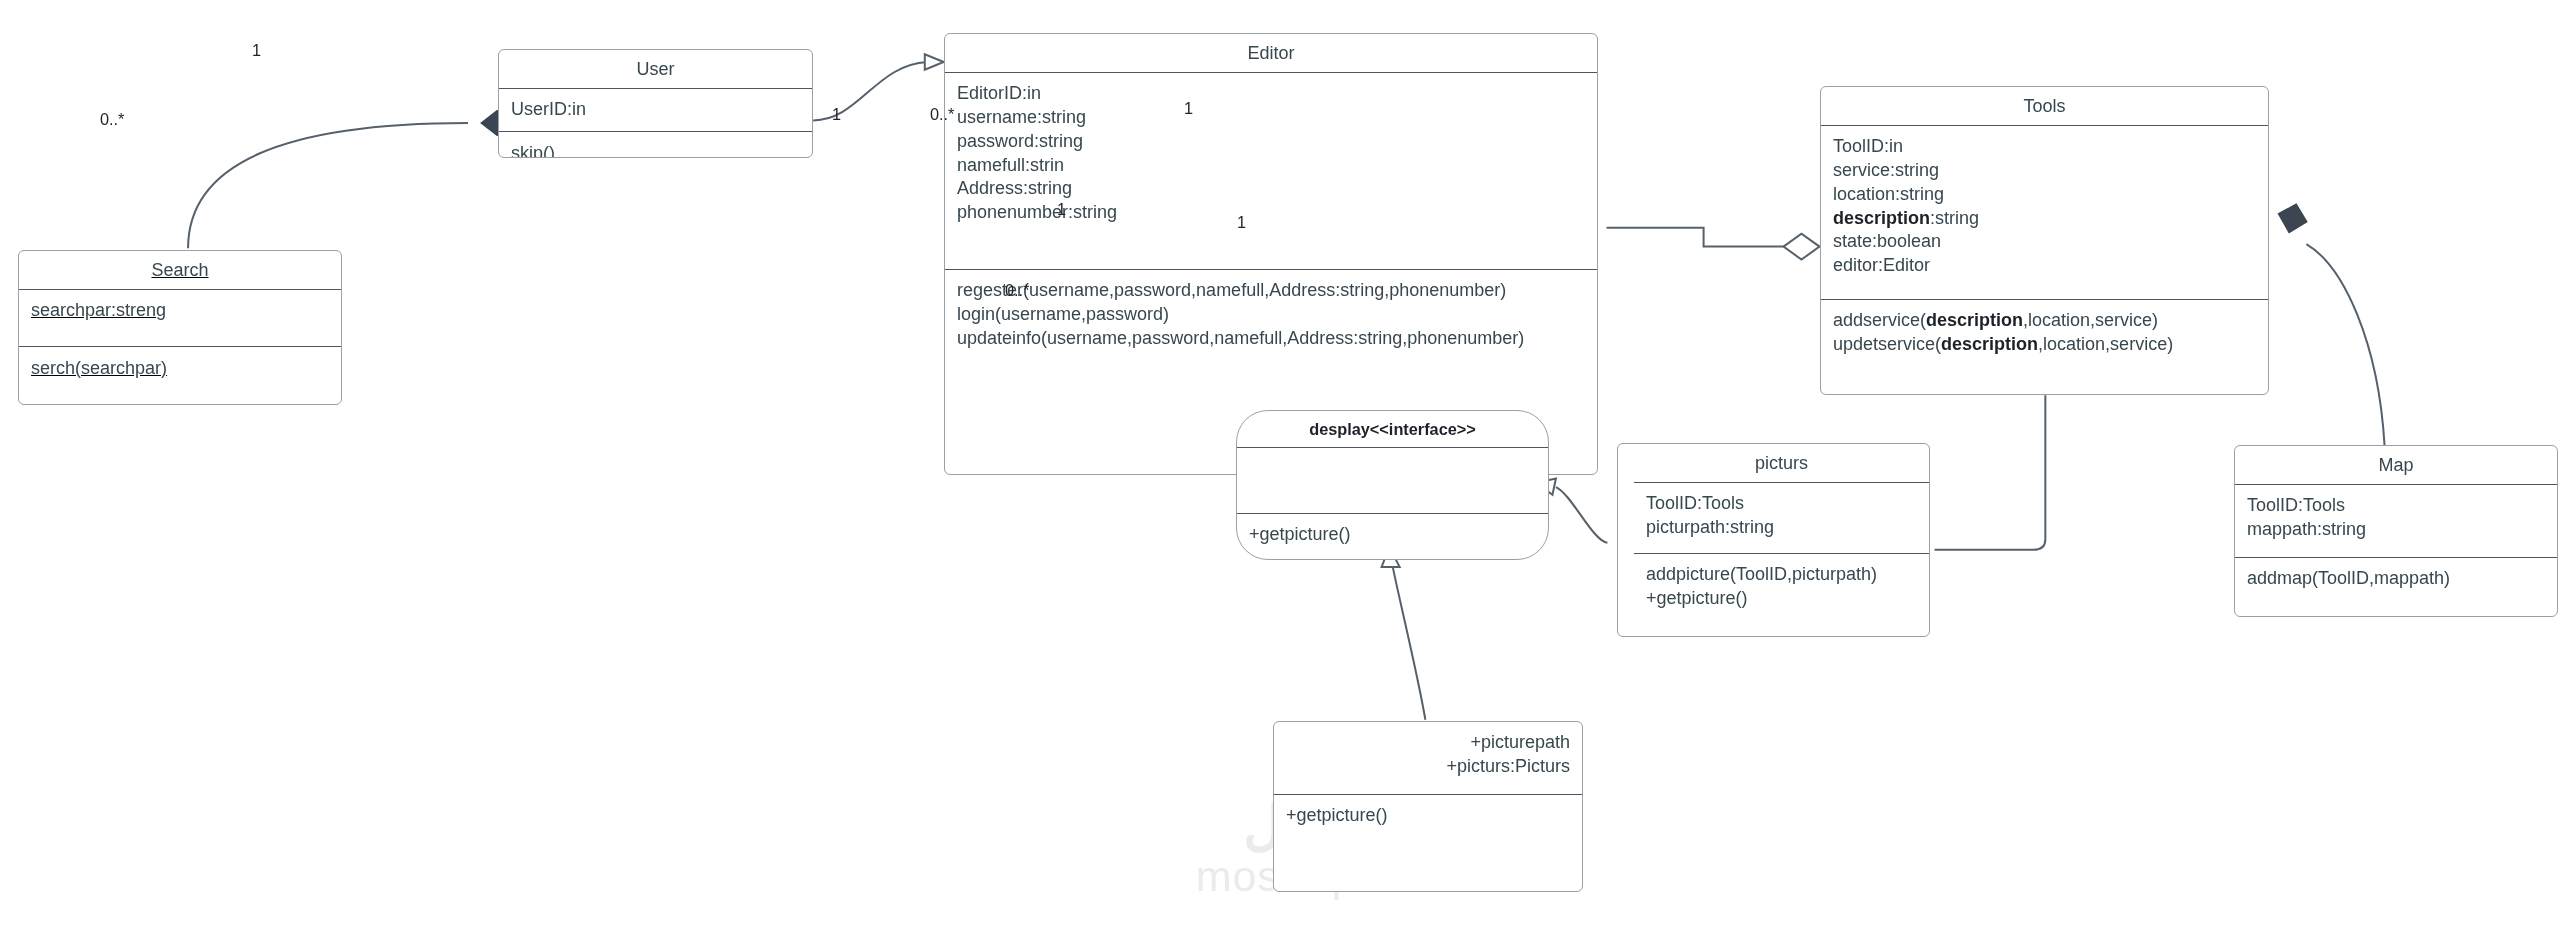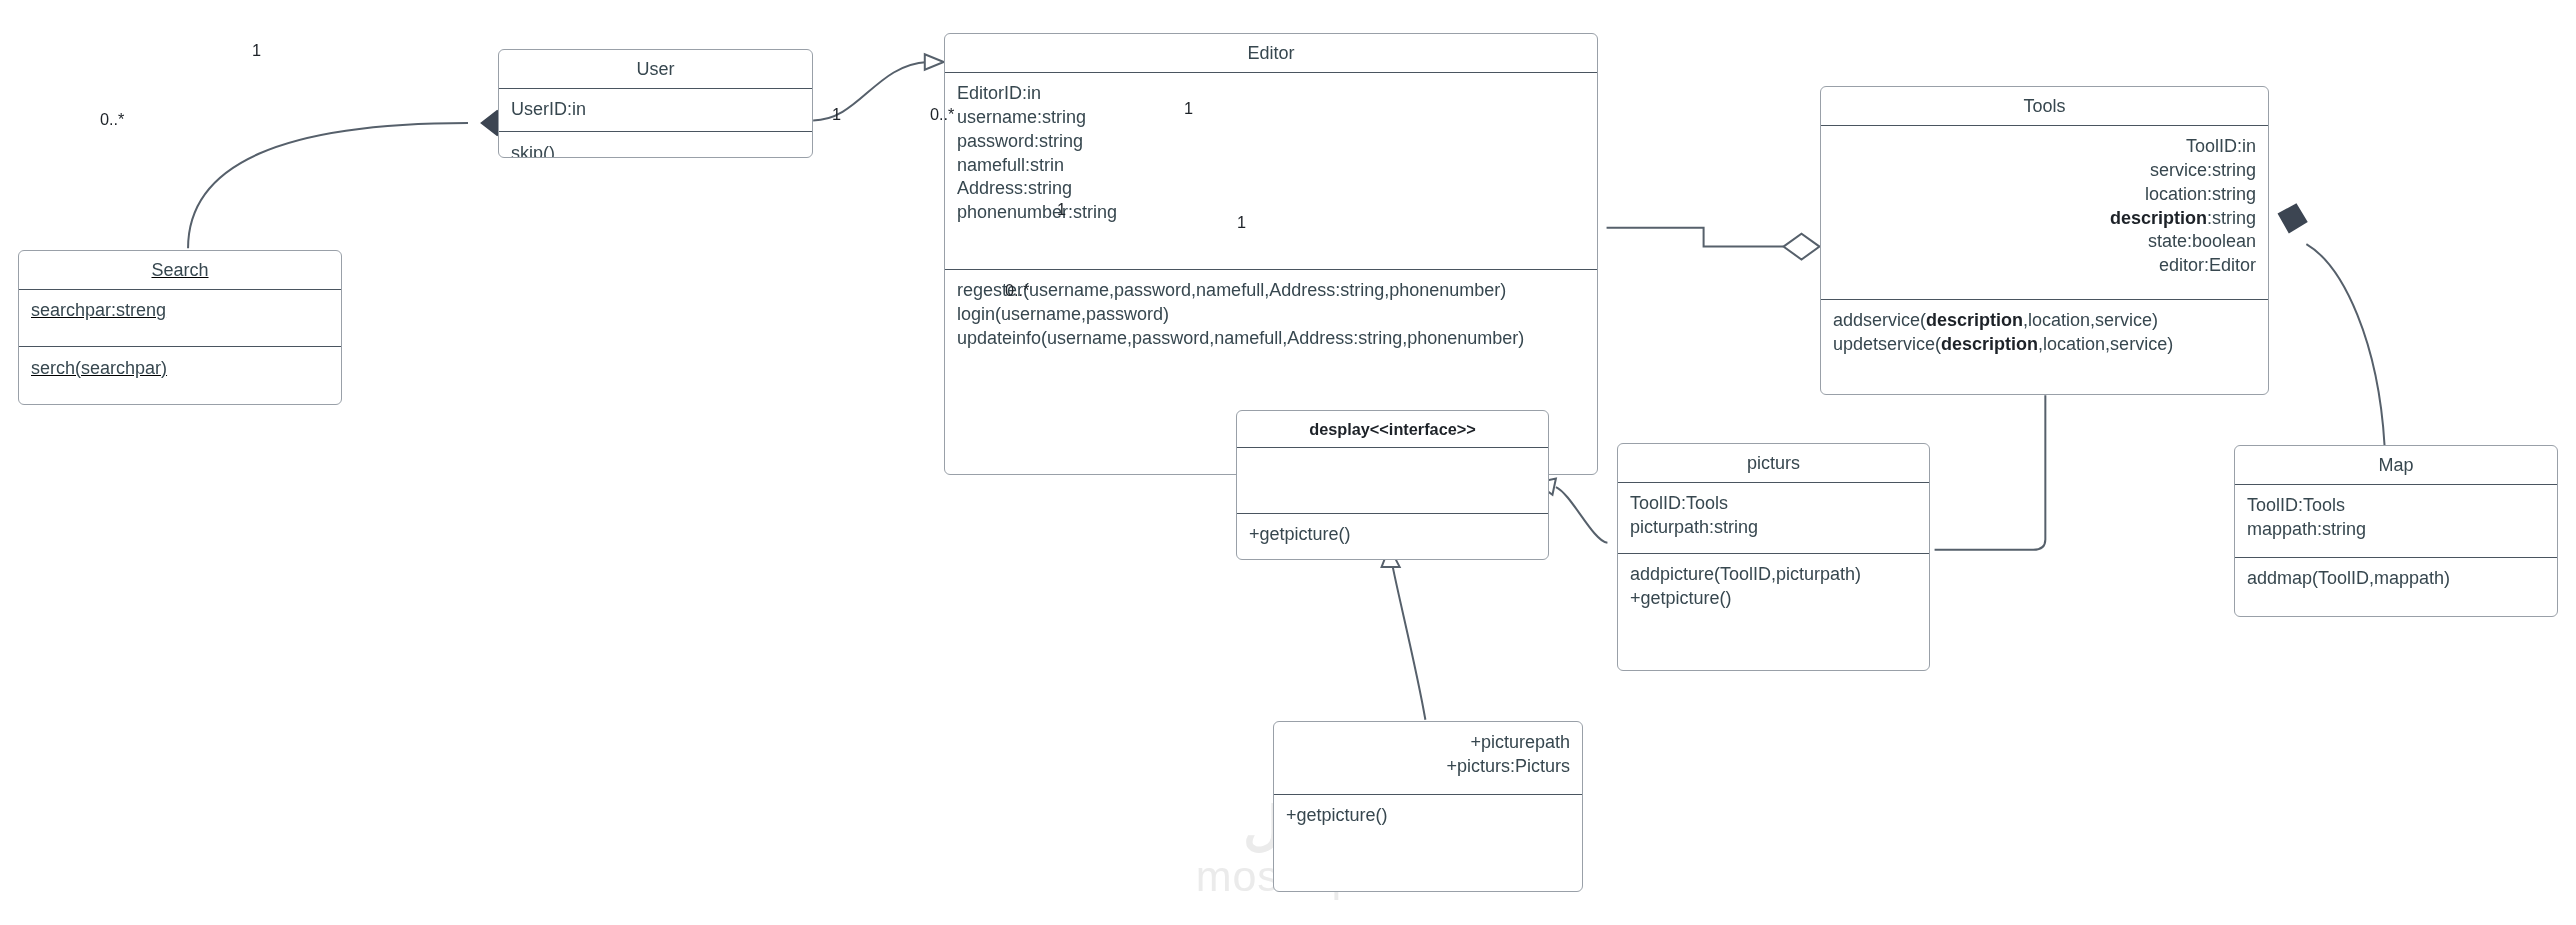--- a/index.html
+++ b/index.html
@@ -229,43 +229,43 @@
     </div>
     <div class="compartment divider grow">
       <div class="row">regester(username,password,namefull,Address:string,phonenumber)</div>
       <div class="row">login(username,password)</div>
       <div class="row">updateinfo(username,password,namefull,Address:string,phonenumber)</div>
     </div>
   </div>
 
   <div class="uml" style="left:1820px; top:86px; width:449px; height:309px;">
     <div class="title">Tools</div>
-    <div class="compartment" style="height:173px;text-align:right;">
+    <div class="compartment" style="height:173px;">
       <div class="row">ToolID:in</div>
       <div class="row">service:string</div>
       <div class="row">location:string</div>
       <div class="row"><b>description</b><span>:string</span></div>
       <div class="row">state:boolean</div>
       <div class="row">editor:Editor</div>
     </div>
     <div class="compartment divider grow">
       <div class="row"><span>addservice(</span><b>description</b><span>,location,service)</span></div>
       <div class="row"><span>updetservice(</span><b>description</b><span>,location,service)</span></div>
     </div>
   </div>
 
-  <div class="uml" style="left:1236px; top:410px; width:313px; height:150px;">
+  <div class="uml" style="left:1236px; top:410px; width:313px; height:150px;border-radius:32px;">
     <div class="title bold">desplay&lt;&lt;interface&gt;&gt;</div>
     <div class="compartment grow"></div>
     <div class="compartment divider" style="height:46px;">
       <div class="row">+getpicture()</div>
     </div>
   </div>
 
-  <div class="uml" style="left:1617px; top:443px; width:313px; height:228px;">
+  <div class="uml" style="left:1617px; top:443px; width:313px; height:194px;padding-left:16px;">
     <div class="title">picturs</div>
     <div class="compartment" style="height:70px;">
       <div class="row">ToolID:Tools</div>
       <div class="row">picturpath:string</div>
     </div>
     <div class="compartment divider grow">
       <div class="row">addpicture(ToolID,picturpath)</div>
       <div class="row">+getpicture()</div>
     </div>
   </div>

